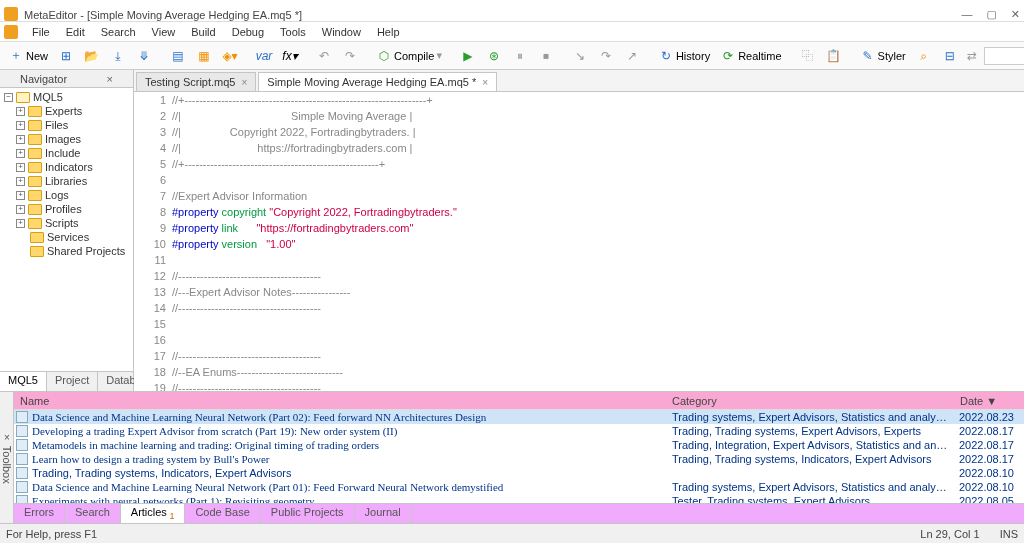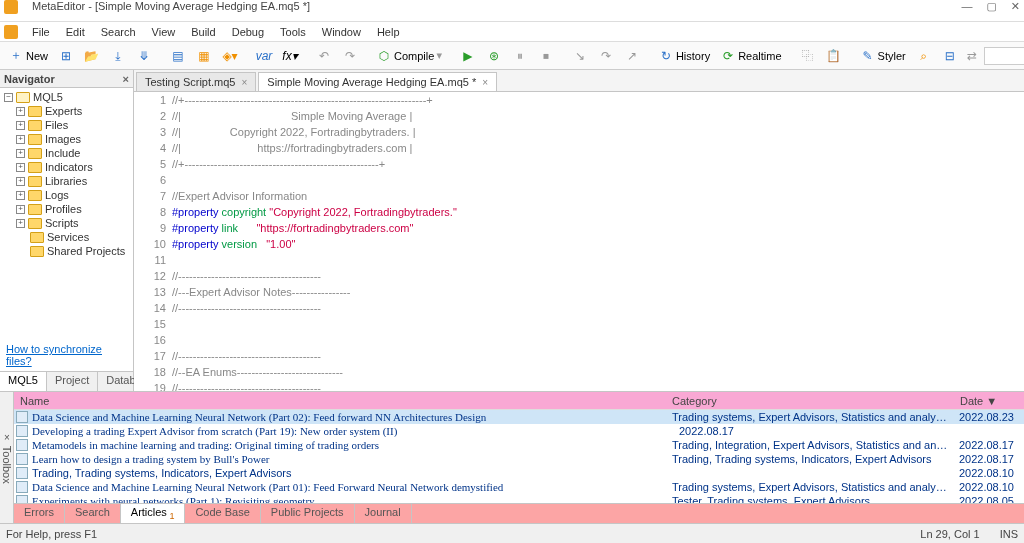--- a/index.html
+++ b/index.html
@@ -1,33 +1,33 @@
 <!DOCTYPE html>
 <html><head>
 <meta charset="utf-8">
 <style>
 * { margin: 0; padding: 0; box-sizing: border-box; font-family: "Segoe UI", Tahoma, sans-serif; font-size: 11px; }
 body { width: 1024px; height: 543px; background: #f0f0f0; overflow: hidden; display: flex; flex-direction: column; }
-.titlebar { height: 22px; background: #fff; display: flex; align-items: flex-start; padding: 0 4px; border-bottom: 1px solid #ddd; gap: 8px; }
+.titlebar { height: 22px; background: #fff; display: flex; align-items: flex-end; padding: 0 4px; border-bottom: 1px solid #ddd; }
 .titlebar .app-icon { width: 14px; height: 14px; background: #f0a020; border-radius: 2px; margin-right: 6px; }
 .titlebar .title { color: #444; flex: 1; }
 .titlebar .win-btns { display: flex; gap: 14px; color: #666; }
 .titlebar .win-btns span { cursor: default; }
 .menubar { height: 20px; background: #fff; display: flex; align-items: center; padding: 0 4px; border-bottom: 1px solid #ddd; }
 .menubar .m-icon { width: 14px; height: 14px; background: #f0a020; border-radius: 2px; margin-right: 6px; }
 .menubar .mitem { padding: 2px 8px; color: #333; cursor: default; }
 .toolbar { height: 28px; background: #fafafa; display: flex; align-items: center; padding: 0 4px; border-bottom: 1px solid #ccc; gap: 2px; }
 .tb-btn { display: flex; align-items: center; padding: 2px 4px; border-radius: 2px; cursor: default; gap: 2px; }
 .tb-sep { width: 1px; height: 18px; background: #ccc; margin: 0 3px; }
 .tb-icon { width: 16px; height: 16px; display: inline-flex; align-items: center; justify-content: center; font-size: 12px; }
 .tb-search { margin-left: auto; display: flex; align-items: center; gap: 4px; }
 .tb-search input { width: 110px; height: 18px; border: 1px solid #ccc; padding: 0 4px; }
 .body { flex: 1; display: flex; min-height: 0; }
 .navigator { width: 134px; background: #fff; border-right: 1px solid #c5c5c5; display: flex; flex-direction: column; }
-.nav-header { height: 18px; background: #f0f0f0; border-bottom: 1px solid #c5c5c5; display: flex; align-items: center; padding: 0 4px; font-weight: bold; color: #444;}
+.nav-header { height: 18px; background: #f0f0f0; border-bottom: 1px solid #c5c5c5; display: flex; align-items: center; padding: 0 20px; font-weight: normal; color: #444;}
 .nav-header .close { margin-left: auto; color: #666; }
 .nav-tree { flex: 1; overflow: auto; padding: 2px; }
 .tree-item { display: flex; align-items: center; padding: 1px 2px; gap: 3px; cursor: default; }
 .tree-item .exp { width: 9px; height: 9px; border: 1px solid #888; display: flex; align-items: center; justify-content: center; font-size: 8px; line-height: 1; color: #555; }
 .tree-item .folder { width: 14px; height: 11px; background: #ffd76a; border: 1px solid #d4a017; border-radius: 1px; }
 .tree-item .folder.open { background: #fff3c4; }
 .tree-item .label { color: #333; }
 .tree-item.indent { padding-left: 14px; }
 .nav-link { padding: 4px 6px; color: #0066cc; text-decoration: underline; cursor: pointer; }
 .nav-tabs { display: flex; border-top: 1px solid #c5c5c5; background: #f0f0f0; height: 20px; }
@@ -54,21 +54,21 @@
 .tb-main { flex: 1; display: flex; flex-direction: column; min-width: 0;}
 .tb-headrow { display: flex; background: #f9a8d4; border-bottom: 1px solid #ddd; height: 18px; align-items: center; }
 .tb-headrow .col { padding: 0 6px; color: #444; }
 .tb-rows { flex: 1; overflow: auto; }
 .tb-row { display: flex; align-items: center; height: 14px; padding: 0 2px; cursor: default; }
 .tb-row.sel { background: #cfe5f7; }
 .tb-row .ricon { width: 12px; height: 12px; background: #e0ecf8; border: 1px solid #8ab; margin-right: 4px; }
 .tb-row .rname { flex: 0 0 640px; overflow: hidden; text-overflow: ellipsis; white-space: nowrap; color: #003388; font-family: Liberation Serif, serif; }
 .tb-row .rcat { flex: 1; overflow: hidden; text-overflow: ellipsis; white-space: nowrap; color: #003388; }
 .tb-row .rdate { flex: 0 0 70px; text-align: right; color: #003388; padding-right: 8px;}
-.tb-tabs { height: 20px; background: #fca5a5; border-top: 1px solid #c5c5c5; display: flex; }
+.tb-tabs { height: 20px; background: #f0abfc; border-top: 1px solid #c5c5c5; display: flex; }
 .tb-tab { padding: 2px 10px; border-right: 1px solid #c5c5c5; color: #555; cursor: default; }
 .tb-tab.active { background: #fff; color: #000; }
 .tb-tab sub { color: #cc6600; font-size: 9px; }
 .status { height: 20px; background: #f0f0f0; border-top: 1px solid #c5c5c5; display: flex; align-items: center; padding: 0 6px; color: #444; }
 .status .right { margin-left: auto; display: flex; gap: 20px; }
 .green { color: #2a9d2a; }
 .orange { color: #f09000; }
 .blue { color: #2a70c8; }
 .gray { color: #999; }
 </style>
@@ -257,21 +257,20 @@
             <span class="folder"></span>
             <span class="label">Services</span>
           </div>
           <div class="tree-item indent">
             <span style="width: 11px; display: inline-block;"></span>
             <span class="folder"></span>
             <span class="label">Shared Projects</span>
           </div>
         </div>
     </div>
-    <div class="nav-link">How to synchronize files?</div>
     <div class="nav-tabs" id="nav-tabs">
         <div class="nav-tab active">MQL5</div>
         <div class="nav-tab">Project</div>
         <div class="nav-tab">Databa</div>
       </div>
   </div>
 
   <div class="editor">
     <div class="ed-tabs" id="ed-tabs">
         <div class="ed-tab">
@@ -325,20 +324,21 @@
       <div class="tb-rows" id="tb-rows">
           <div class="tb-row sel">
             <span class="ricon"></span>
             <span class="rname">Data Science and Machine Learning  Neural Network (Part 02): Feed forward NN Architectures Design</span>
             <span class="rcat">Trading systems, Expert Advisors, Statistics and analysis, Machine learning</span>
             <span class="rdate">2022.08.23</span>
           </div>
           <div class="tb-row">
             <span class="ricon"></span>
             <span class="rname">Developing a trading Expert Advisor from scratch (Part 19): New order system (II)</span>
+            <span class="rcat">Trading, Trading systems, Expert Advisors, Experts</span>
             <span class="rdate">2022.08.17</span>
           </div>
           <div class="tb-row">
             <span class="ricon"></span>
             <span class="rname">Metamodels in machine learning and trading: Original timing of trading orders</span>
             <span class="rcat">Trading, Integration, Expert Advisors, Statistics and analysis</span>
             <span class="rdate">2022.08.17</span>
           </div>
           <div class="tb-row">
             <span class="ricon"></span>

